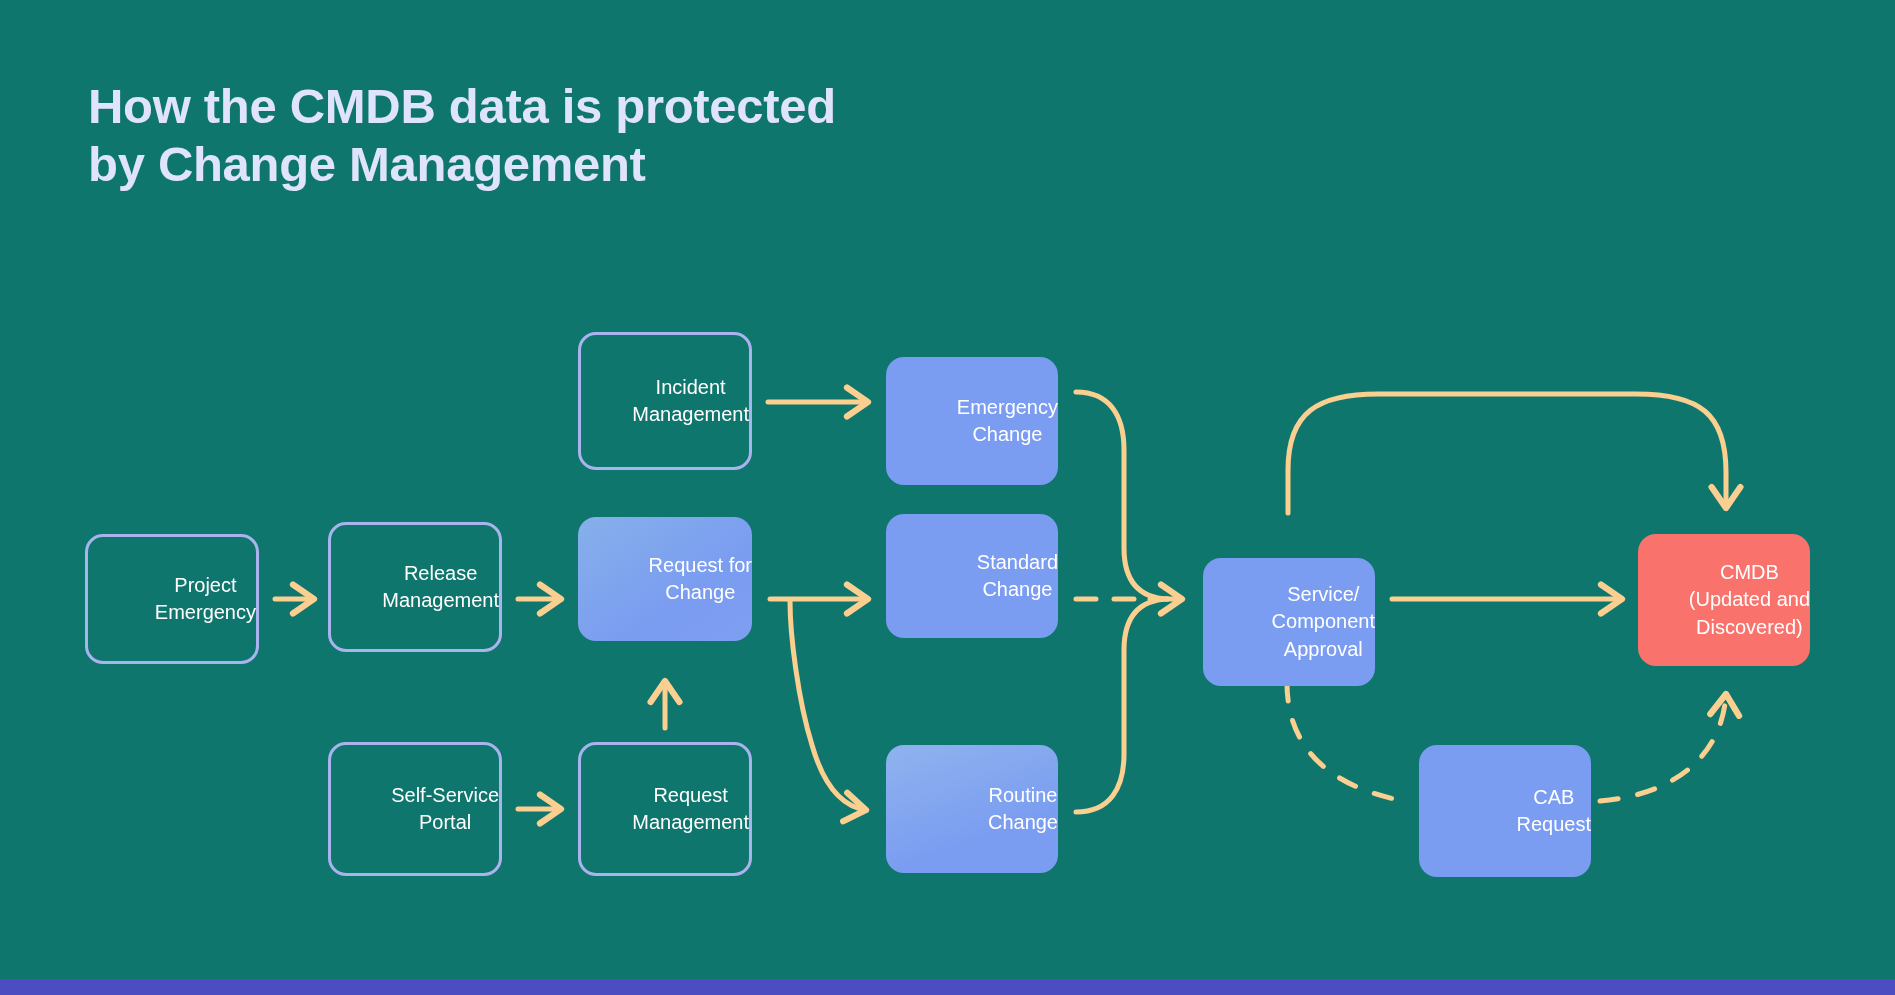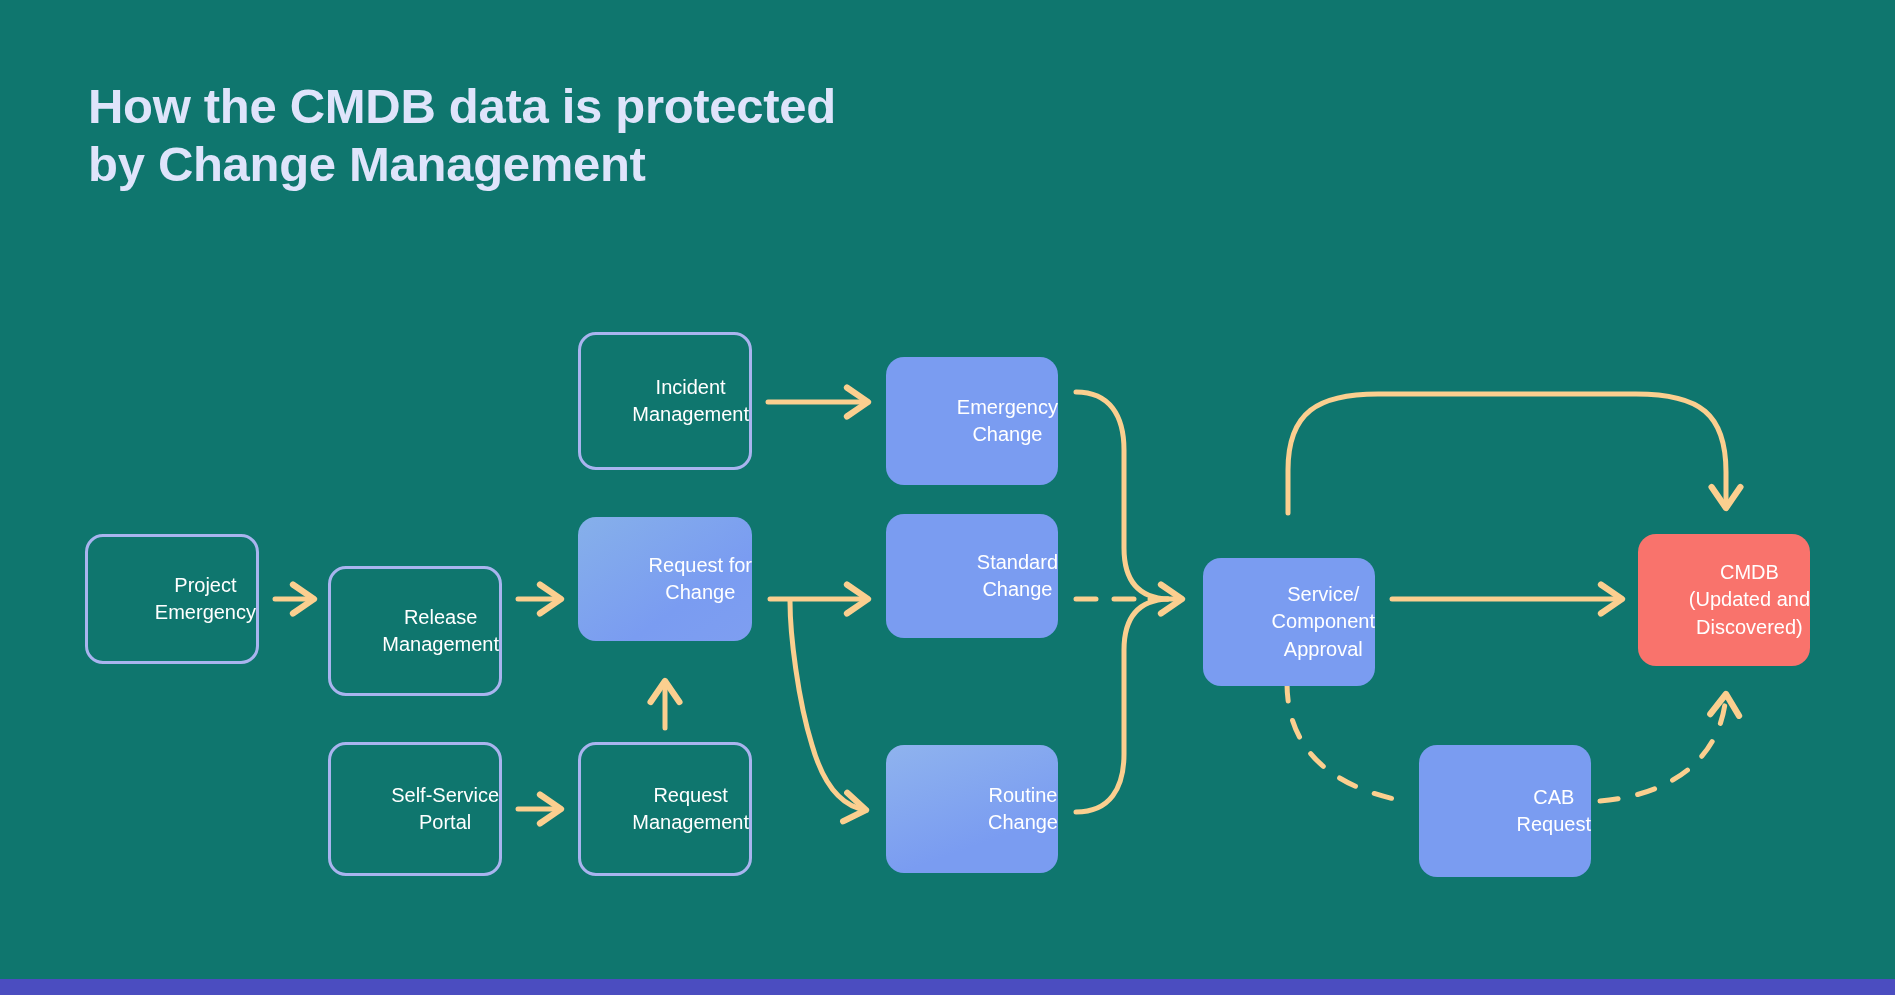--- a/index.html
+++ b/index.html
@@ -132,21 +132,21 @@
     </g>
   </svg>
 
   <div id="node-layer">
       <div class="node outline" style="left: 578px; top: 332px; width: 174px; height: 138px;"><span>Incident
 Management</span></div>
       <div class="node fill-blue" style="left: 886px; top: 357px; width: 172px; height: 128px;"><span>Emergency
 Change</span></div>
       <div class="node outline" style="left: 85px; top: 534px; width: 174px; height: 130px;"><span>Project
 Emergency</span></div>
-      <div class="node outline" style="left: 328px; top: 566px; width: 174px; height: 130px;"><span>Release
+      <div class="node outline" style="left: 328px; top: 522px; width: 174px; height: 130px;"><span>Release
 Management</span></div>
       <div class="node fill-rfc" style="left: 578px; top: 517px; width: 174px; height: 124px;"><span>Request for
 Change</span></div>
       <div class="node fill-blue" style="left: 886px; top: 514px; width: 172px; height: 124px;"><span>Standard
 Change</span></div>
       <div class="node fill-blue" style="left: 1203px; top: 558px; width: 172px; height: 128px;"><span>Service/
 Component
 Approval</span></div>
       <div class="node fill-cmdb" style="left: 1638px; top: 534px; width: 172px; height: 132px;"><span>CMDB
 (Updated and

